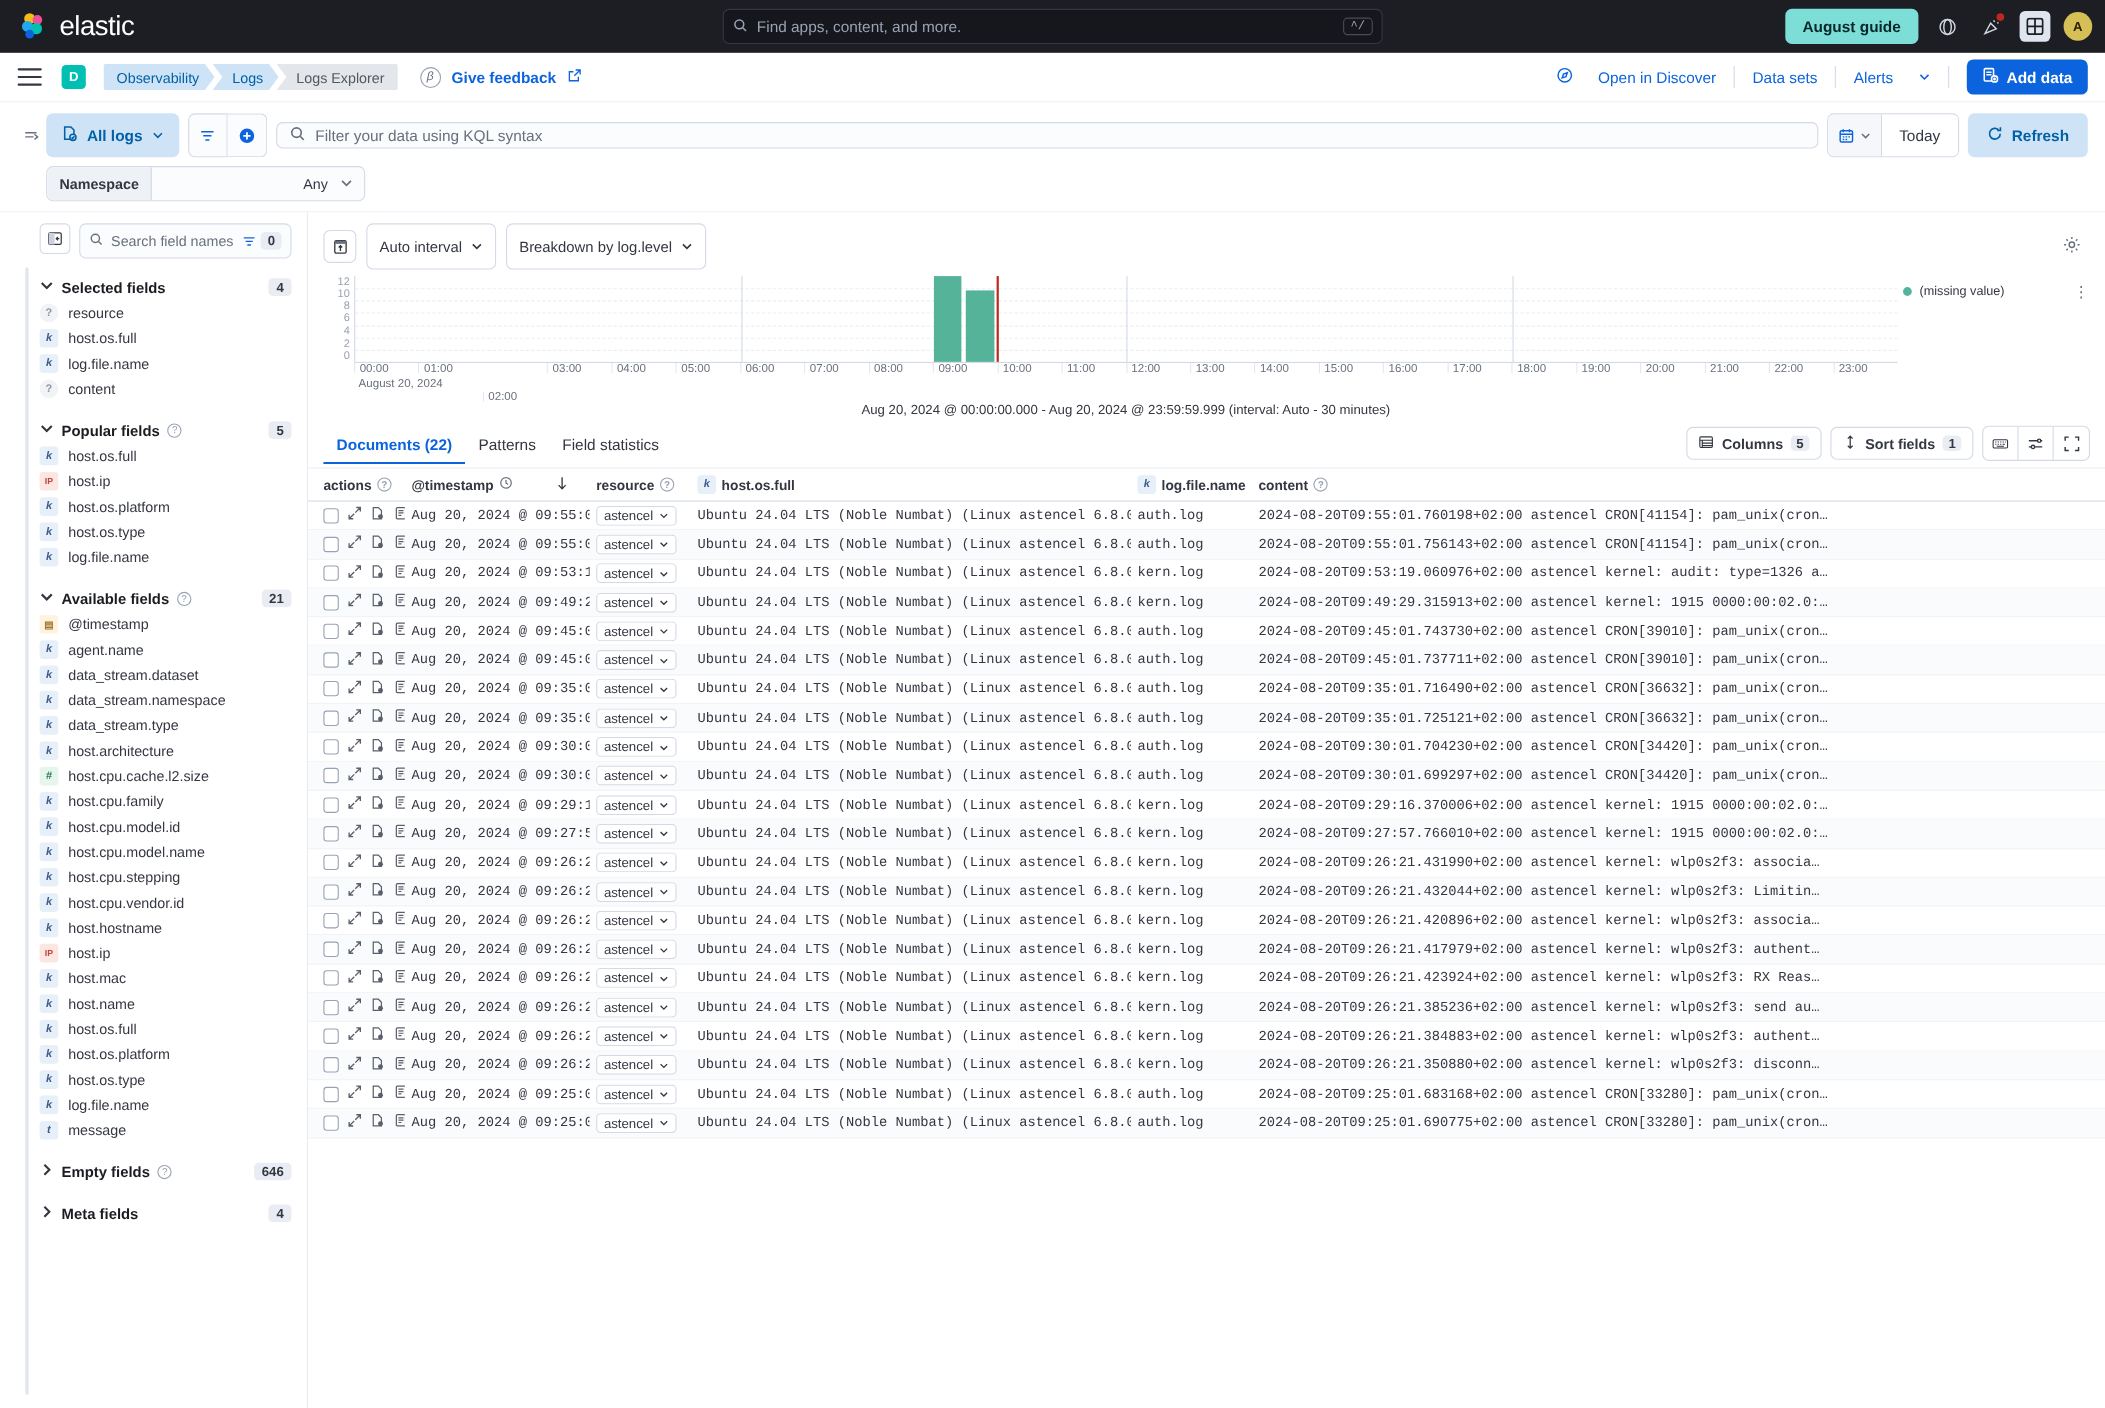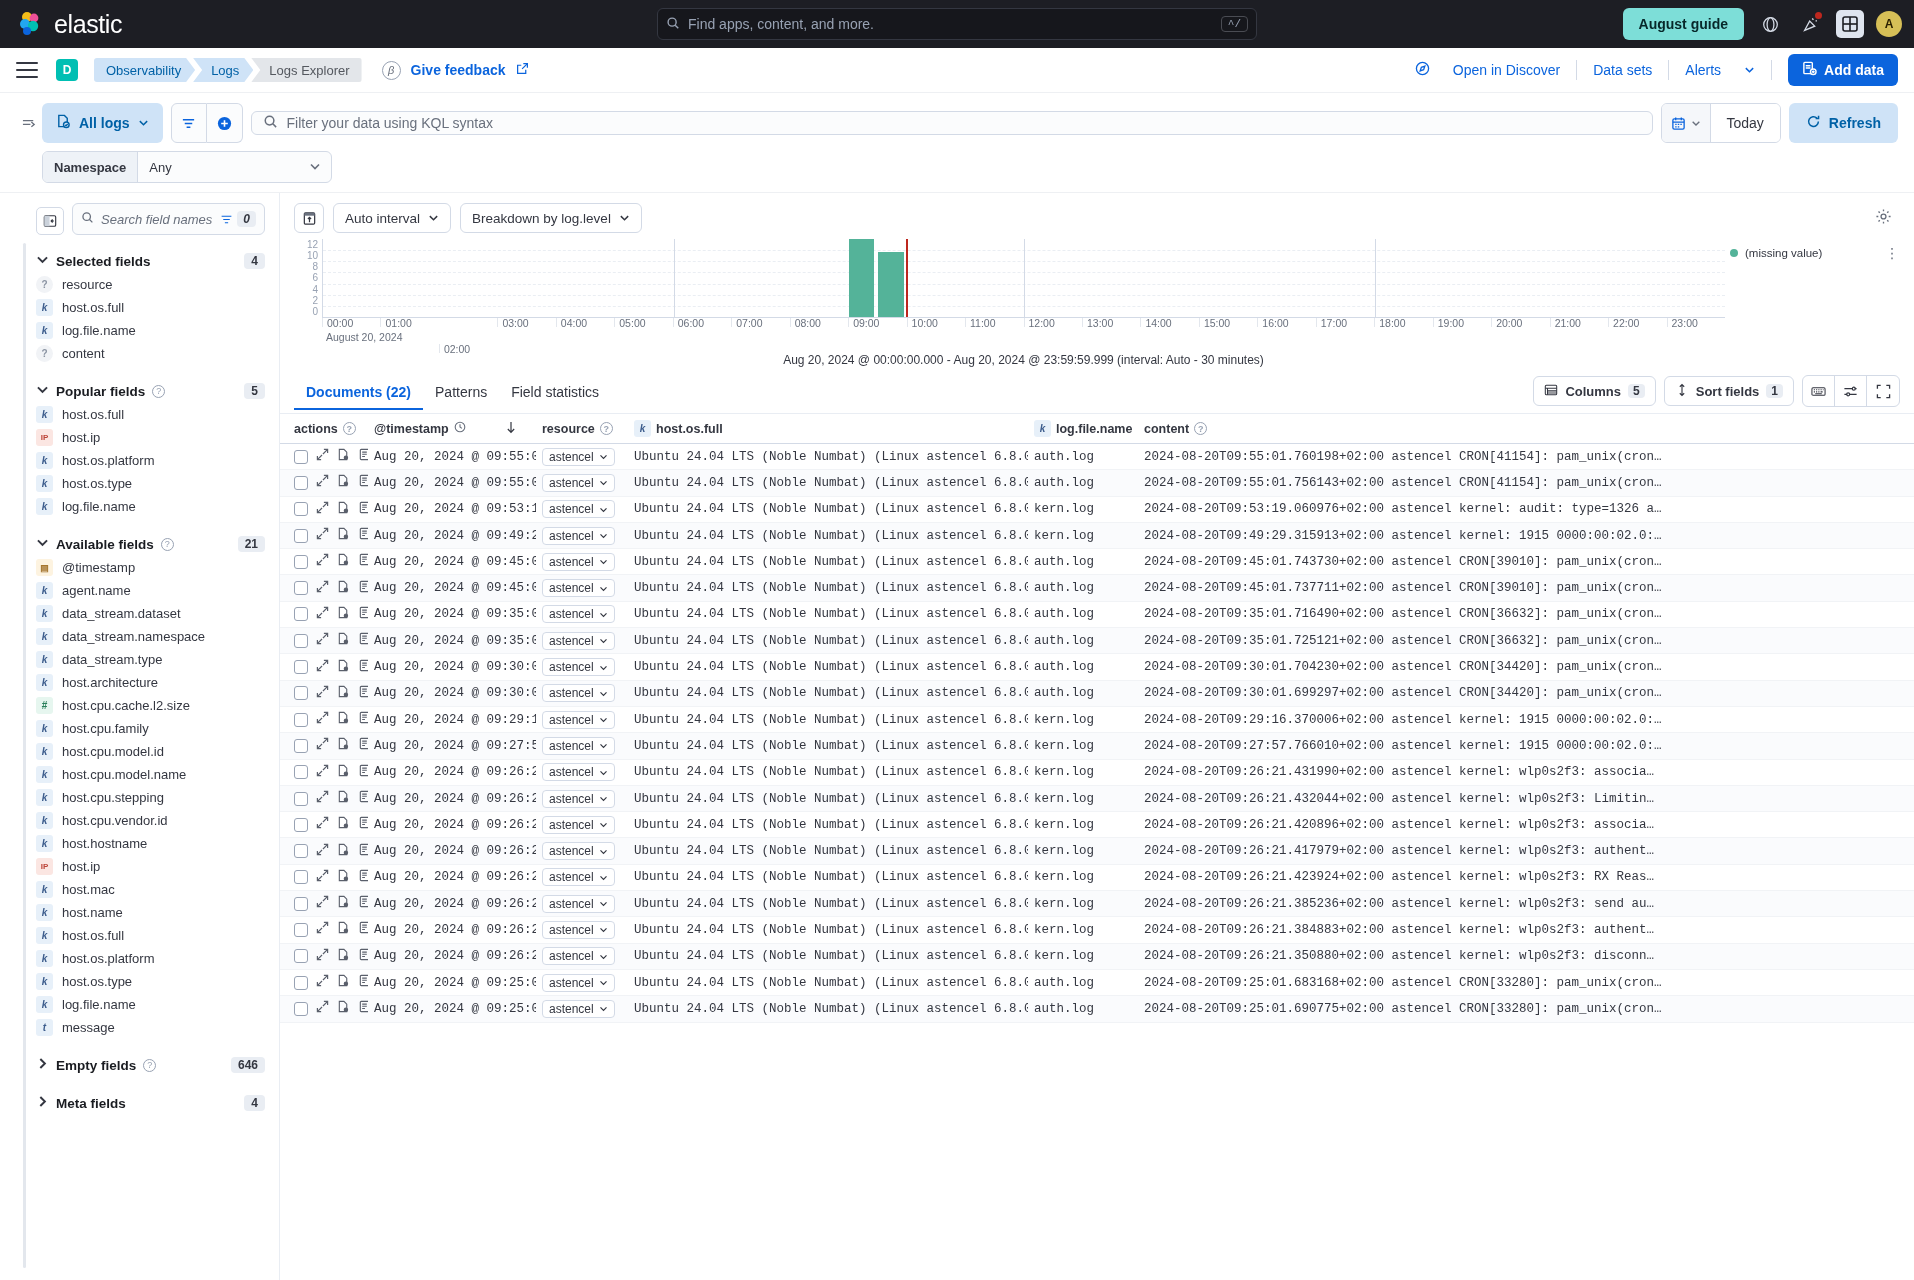--- a/index.html
+++ b/index.html
@@ -96,36 +96,36 @@
                 border: 1px solid #d3dae6; border-radius: 6px; overflow: hidden; height: 40px; }
   .date-btn { background: #f5f7fa; height: 100%; display: flex; align-items: center; gap: 5px;
               padding: 0 9px; border-right: 1px solid #d3dae6; cursor: pointer; color: #0b64dd; }
   .today-btn { background: #fff; height: 100%; display: flex; align-items: center;
                padding: 0 16px; font-size: 14px; color: #343741; cursor: pointer; }
   .refresh-btn { margin-left: 8px; background: #cfe3f7; color: #0061a6; border: none;
                  border-radius: 6px; height: 40px; padding: 0 17px; display: flex;
                  align-items: center; gap: 8px; font-size: 14px; font-weight: 600; cursor: pointer; }
 
   
-  .nsrow { padding: 8px 16px 9px 42px; }
+  .nsrow { padding: 8px 16px 9px 42px; text-align: right; }
   .ns-control { width: 290px; height: 32px; border: 1px solid #d3dae6; border-radius: 6px;
                 display: flex; align-items: center; overflow: hidden; background: #fbfcfd; }
   .ns-label { background: #eef2f7; height: 100%; display: flex; align-items: center;
               padding: 0 11px; font-size: 13px; font-weight: 700; color: #343741;
               border-right: 1px solid #d3dae6; }
   .ns-value { flex: 1; padding: 0 11px; font-size: 13px; color: #343741; }
   .ns-caret { padding-right: 10px; color: #69707d; }
 
   
   .body { display: flex; height: calc(1280px - 48px - 45px - 50px - 49px); border-top: 1px solid #eef0f3; }
 
   
   .sidebar { width: 280px; border-right: 1px solid #e9edf3; padding: 10px 0 0 0;
              overflow: hidden; position: relative; }
-  .sb-searchrow { display: flex; align-items: flex-end; gap: 8px; padding: 0 14px 0 36px; font-style: italic; }
+  .sb-searchrow { display: flex; align-items: flex-start; gap: 8px; padding: 0 14px 0 36px; }
   .sb-collapse { width: 28px; height: 28px; border: 1px solid #d3dae6; border-radius: 5px;
                  display: flex; align-items: center; justify-content: center; cursor: pointer; }
   .sb-search { flex: 1; height: 32px; border: 1px solid #d3dae6; border-radius: 6px;
                background: #fbfcfd; display: flex; align-items: center; padding: 0 8px; gap: 7px; }
   .sb-search .ph { color: #69707d; font-size: 13px; flex: 1; }
   .sb-filter-count { display: flex; align-items: center; gap: 4px; color: #0b64dd; font-size: 12px; }
   .sb-count-chip { background: #e9edf3; border-radius: 4px; padding: 1px 6px;
                    font-size: 12px; color: #343741; font-weight: 600; }
 
   .sb-section { margin-top: 14px; }
@@ -148,21 +148,21 @@
   .qmark { width: 13px; height: 13px; border-radius: 50%; border: 1px solid #98a2b3;
            color: #98a2b3; font-size: 9px; display: inline-flex; align-items: center;
            justify-content: center; }
 
   
   .main { flex: 1; overflow: hidden; display: flex; flex-direction: column; }
   .chart-toolbar { display: flex; align-items: center; gap: 9px; padding: 10px 14px 4px 14px; }
   .tb-icon-btn { width: 30px; height: 30px; border: 1px solid #d3dae6; border-radius: 6px;
                  background: #fff; display: flex; align-items: center; justify-content: center;
                  cursor: pointer; }
-  .tb-btn { height: 30px; border: 1px solid #d3dae6; border-radius: 6px; background: #fff;
+  .tb-btn { height: 42px; border: 1px solid #d3dae6; border-radius: 6px; background: #fff;
             display: flex; align-items: center; gap: 8px; padding: 0 11px; font-size: 13.5px;
             color: #343741; cursor: pointer; }
   .chart-gear { margin-left: auto; color: #69707d; cursor: pointer; padding-right: 8px; }
 
   .chart-wrap { position: relative; height: 112px; margin: 2px 14px 0 14px; }
   .yaxis { position: absolute; left: 0; top: 0; width: 24px; height: 78px;
            display: flex; flex-direction: column; justify-content: space-between;
            align-items: flex-end; font-size: 10px; color: #98a2b3; }
   .plot { position: absolute; left: 28px; right: 175px; top: 0; height: 78px;
           border-left: 1px solid #d3dae6; }

